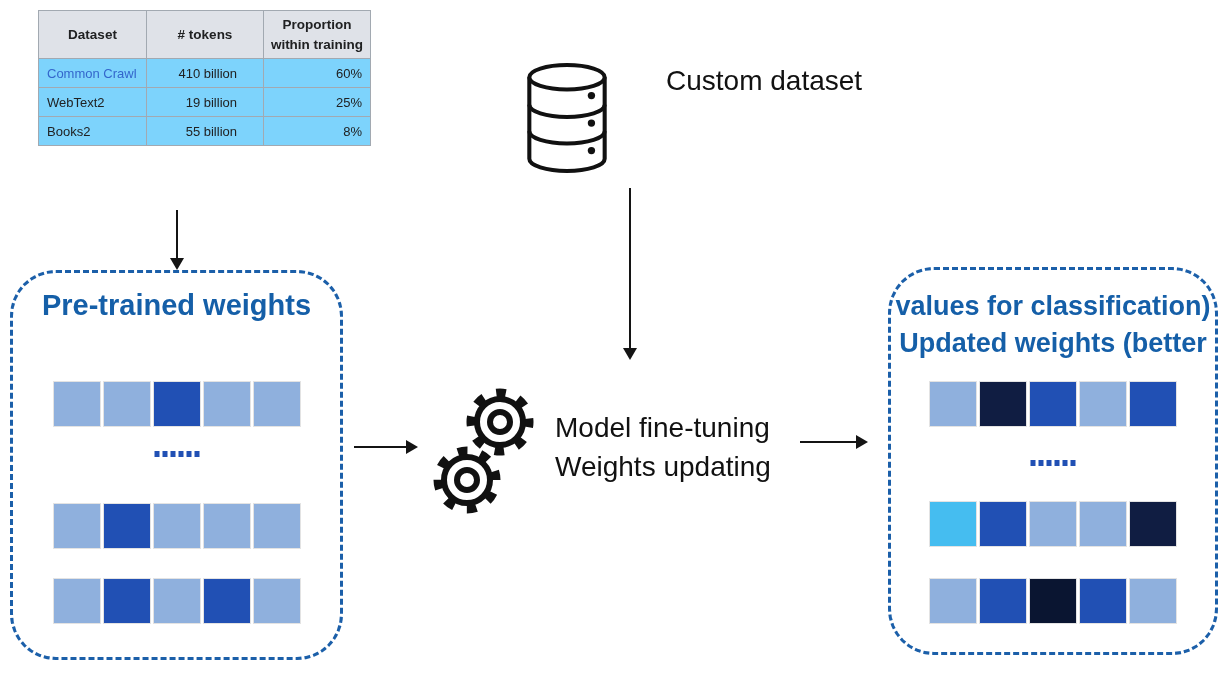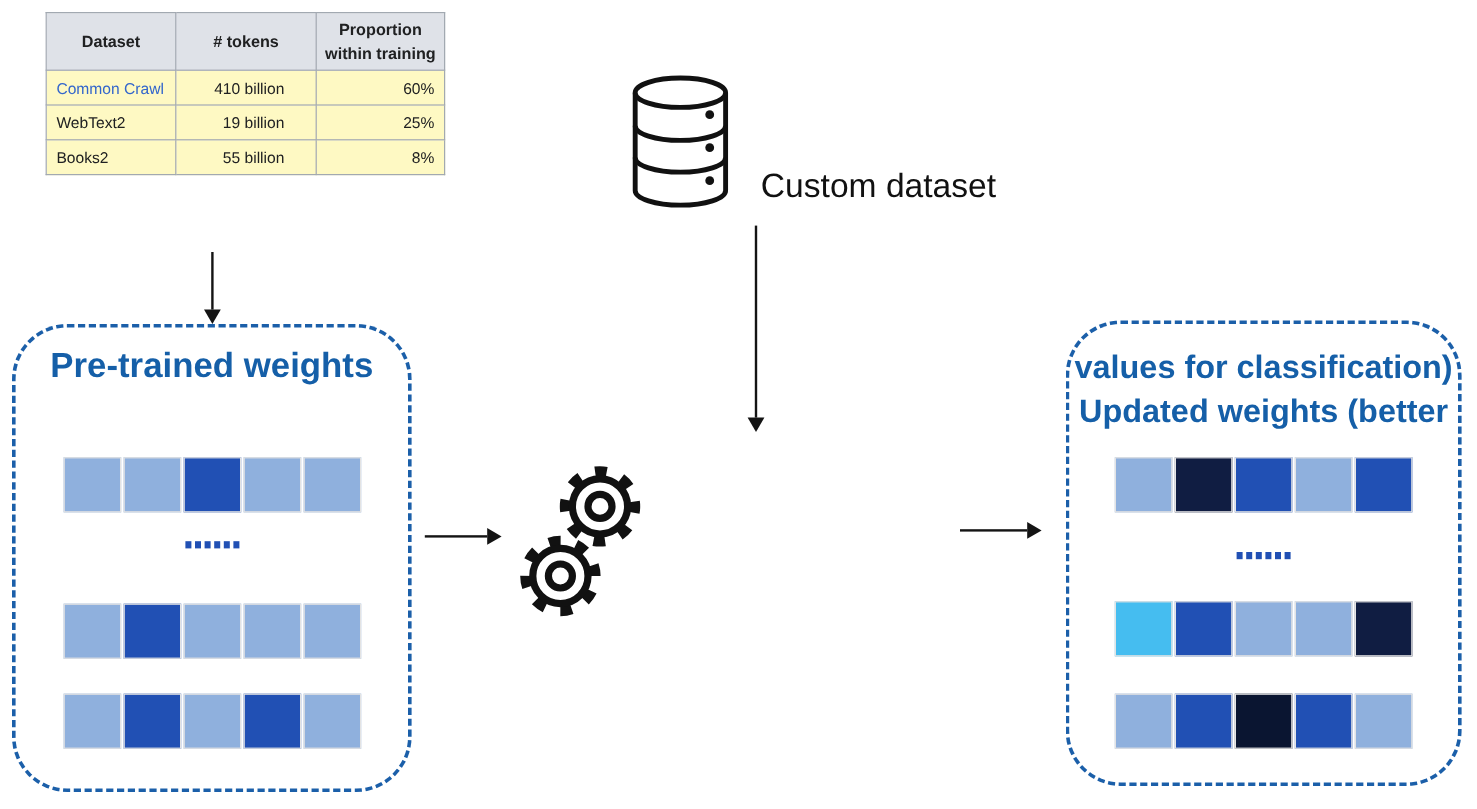--- a/index.html
+++ b/index.html
@@ -3,36 +3,36 @@
 <meta charset="utf-8">
 <style>
   * { margin:0; padding:0; box-sizing:border-box; }
   body { font-family: "Liberation Sans", sans-serif; background:#fff; }
   .canvas { position:relative; width:1231px; height:674px; background:#ffffff; overflow:hidden; }
 
   
   .dataset-table { position:absolute; left:10px; top:10px; border-collapse:collapse; font-size:13px; color:#202122;margin-left:28px; }
   .dataset-table th, .dataset-table td { border:1px solid #a2a9b1; }
   .dataset-table th { background:#dfe2e8; font-weight:bold; height:48px; text-align:center; padding:2px 6px; line-height:1.45; font-size:13.5px; }
-  .dataset-table td { background:#fef9c3; height:29px; padding:2px 8px; }
+  .dataset-table td { background:#7dd3fc; height:29px; padding:2px 8px; }
   .col-dataset { width:108px; text-align:left; }
   .col-tokens  { width:117px; text-align:right; padding-right:26px !important; }
   .col-prop    { width:107px; text-align:right; }
   td.link { color:#3366cc; }
 
   
   .arrow-v { position:absolute; }
   .arrow-v .line { position:absolute; left:6px; top:0; width:2px; background:#141414; }
   .arrow-v .head { position:absolute; left:0; width:0; height:0; border-left:7px solid transparent; border-right:7px solid transparent; border-top:12px solid #141414; }
   .arrow-h { position:absolute; }
   .arrow-h .line { position:absolute; top:6px; left:0; height:2px; background:#141414; }
   .arrow-h .head { position:absolute; top:0; width:0; height:0; border-top:7px solid transparent; border-bottom:7px solid transparent; border-left:12px solid #141414; }
 
   
-  .custom-ds { position:absolute; left:526px; top:62px; display:flex; align-items:flex-end; }
+  .custom-ds { position:absolute; left:526px; top:62px; display:flex; align-items:flex-start;gap:32px; }
   .custom-ds svg { width:82px; height:112px; }
   .custom-ds .lbl { margin-left:26px; font-size:28px; line-height:38px; color:#111; }
 
   
   .wbox { position:absolute; border:3px dashed #1b5fa9; border-radius:46px; background:#fff; }
   .wbox-left  { left:10px;  top:270px; width:333px; height:390px; }
   .wbox-right { left:888px; top:267px; width:330px; height:388px; }
   .wbox .title { text-align:center; color:#155fa8; font-weight:700; }
   .wbox-left  .title { padding-top:16px; font-size:29px; }
   .wbox-right .title { padding-top:18px; font-size:27px; line-height:37px; }
@@ -154,20 +154,24 @@
       <circle r="27" fill="none" stroke="#111" stroke-width="13" stroke-dasharray="9 12.2" stroke-dashoffset="4"></circle>
       <circle r="23" fill="#fff" stroke="#111" stroke-width="6"></circle>
       <circle r="10" fill="#fff" stroke="#111" stroke-width="6"></circle>
     </g>
     <g transform="translate(42,98)">
       <circle r="27" fill="none" stroke="#111" stroke-width="13" stroke-dasharray="9 12.2" stroke-dashoffset="9"></circle>
       <circle r="23" fill="#fff" stroke="#111" stroke-width="6"></circle>
       <circle r="10" fill="#fff" stroke="#111" stroke-width="6"></circle>
     </g>
   </svg>
+  <div class="process-text">
+    <div>Model fine-tuning</div>
+    <div>Weights updating</div>
+  </div>
 
   <div class="arrow-h" style="left:800px; top:435px; width:68px;">
     <div class="line" style="width:56px;"></div>
     <div class="head" style="left:56px;"></div>
   </div>
 
   <div class="wbox wbox-right">
     <div class="title">
       <div>values for classification)</div>
       <div>Updated weights (better</div>

